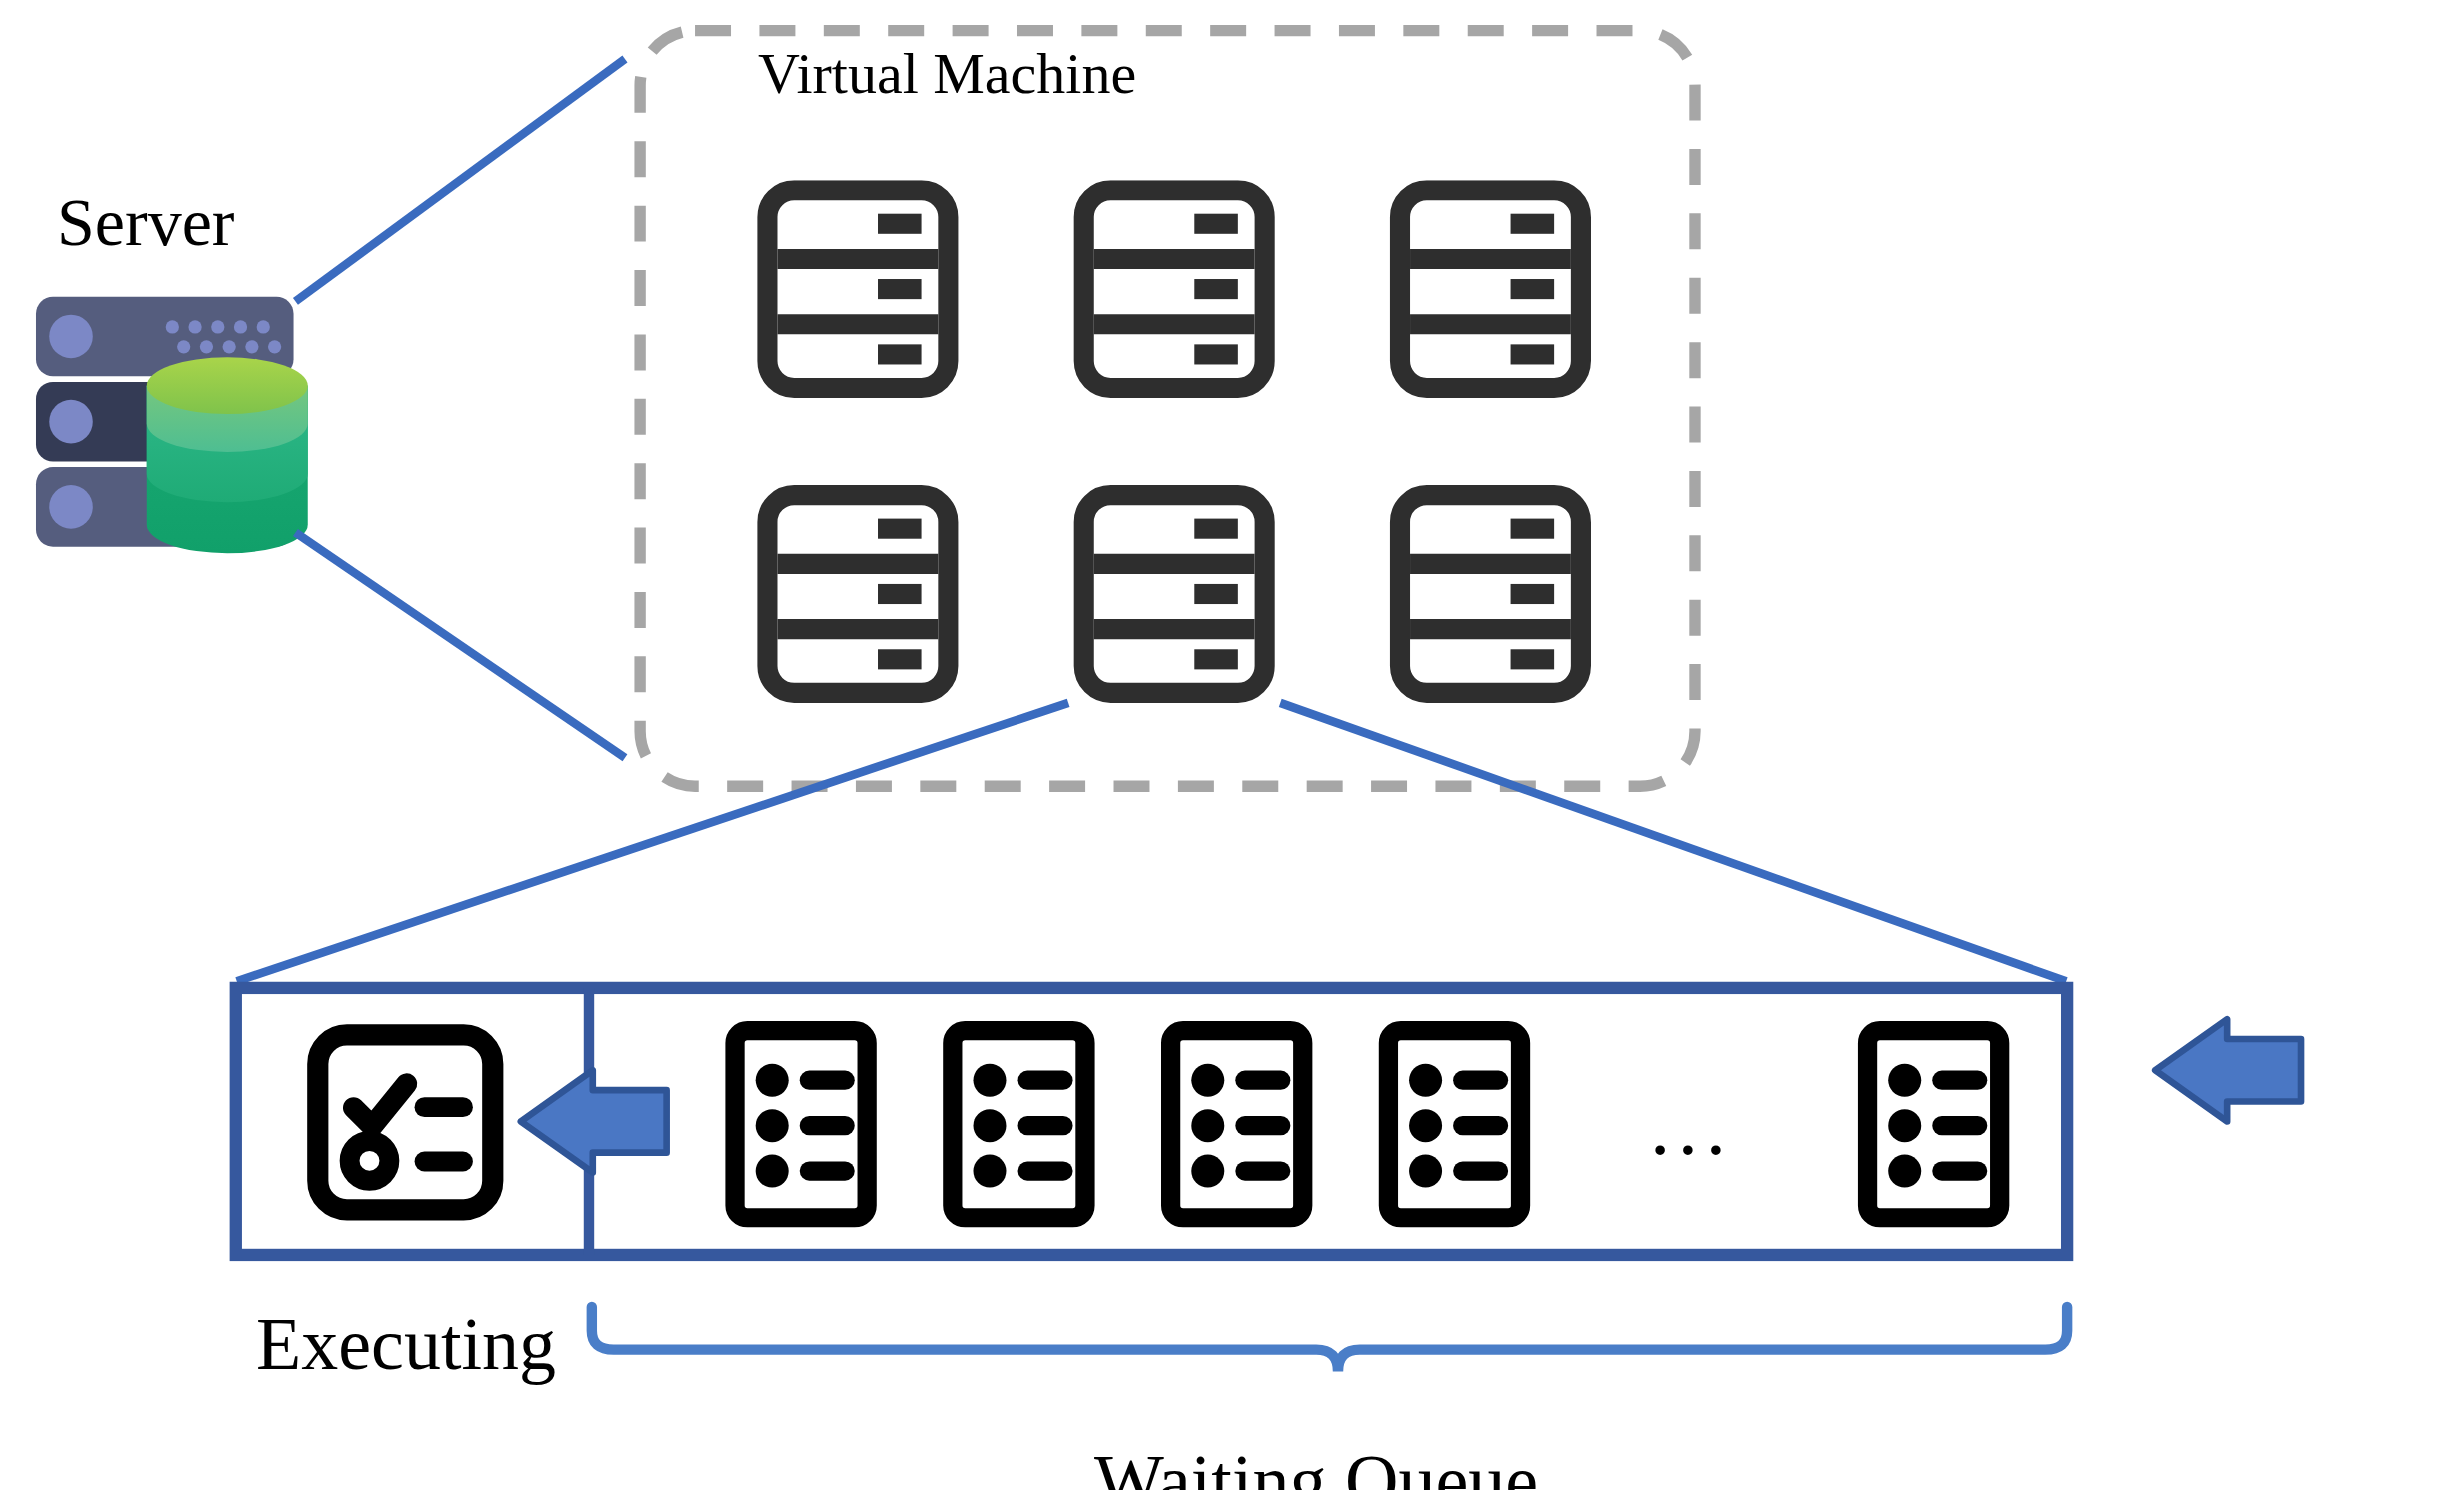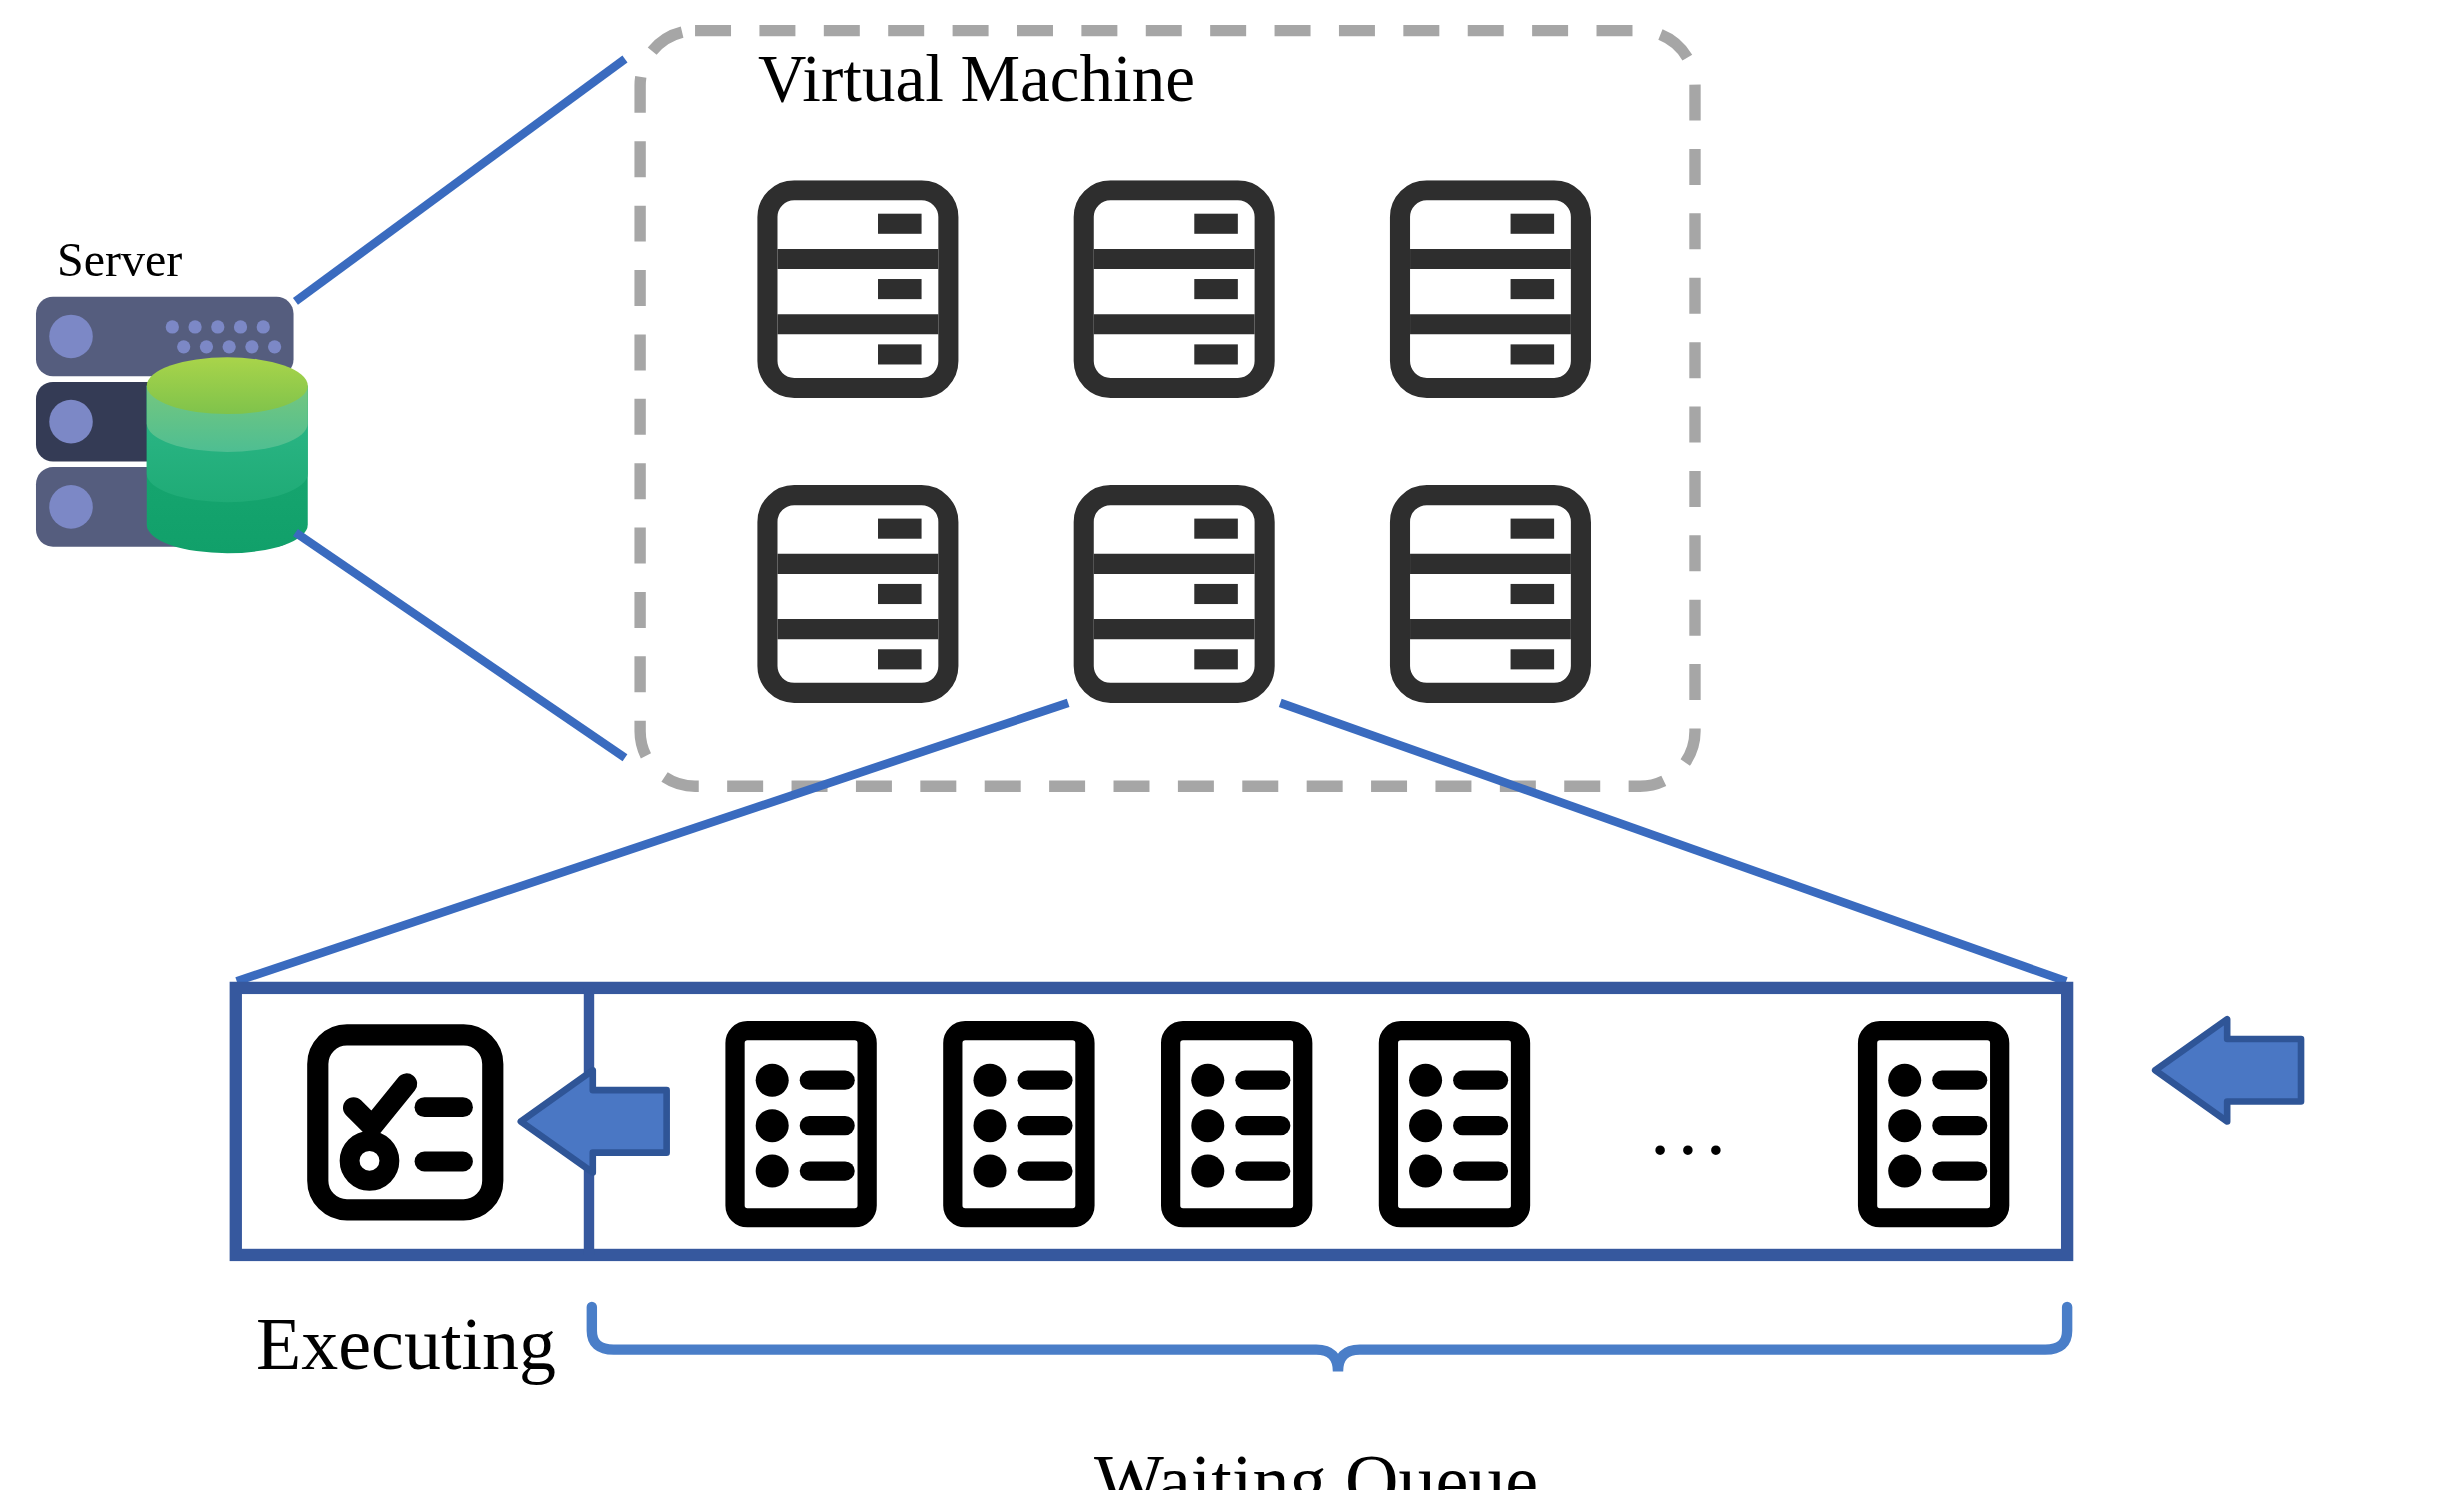--- a/index.html
+++ b/index.html
@@ -15,22 +15,22 @@
   .stage { position: absolute; inset: 0; }
   svg.layer { position: absolute; left: 0; top: 0; width: 2462px; height: 1491px; }
 
   .lbl {
     position: absolute;
     color: #000000;
     font-family: "Liberation Serif", "DejaVu Serif", serif;
     white-space: nowrap;
     line-height: 1;
   }
-  #server-label   { left: 57px;  top: 188px; font-size: 48px; margin-top: 48px; }
-  #vm-label       { left: 758px; top: 45px;  font-size: 67px; }
+  #server-label   { left: 57px;  top: 188px; font-size: 68px; }
+  #vm-label       { left: 758px; top: 45px;  font-size: 58px; }
   #task-arrive-label { left: 2098px; top: 1141px; font-size: 74px; }
   #executing-label   { left: 256px;  top: 1307px; font-size: 74px; }
   #waiting-label     { left: 1094px; top: 1444px; font-size: 74px; }
 
   .ellipsis {
     position: absolute;
     left: 1650px; top: 1087px;
     font-size: 81px;
     letter-spacing: 7.6px;
     color: #000;

